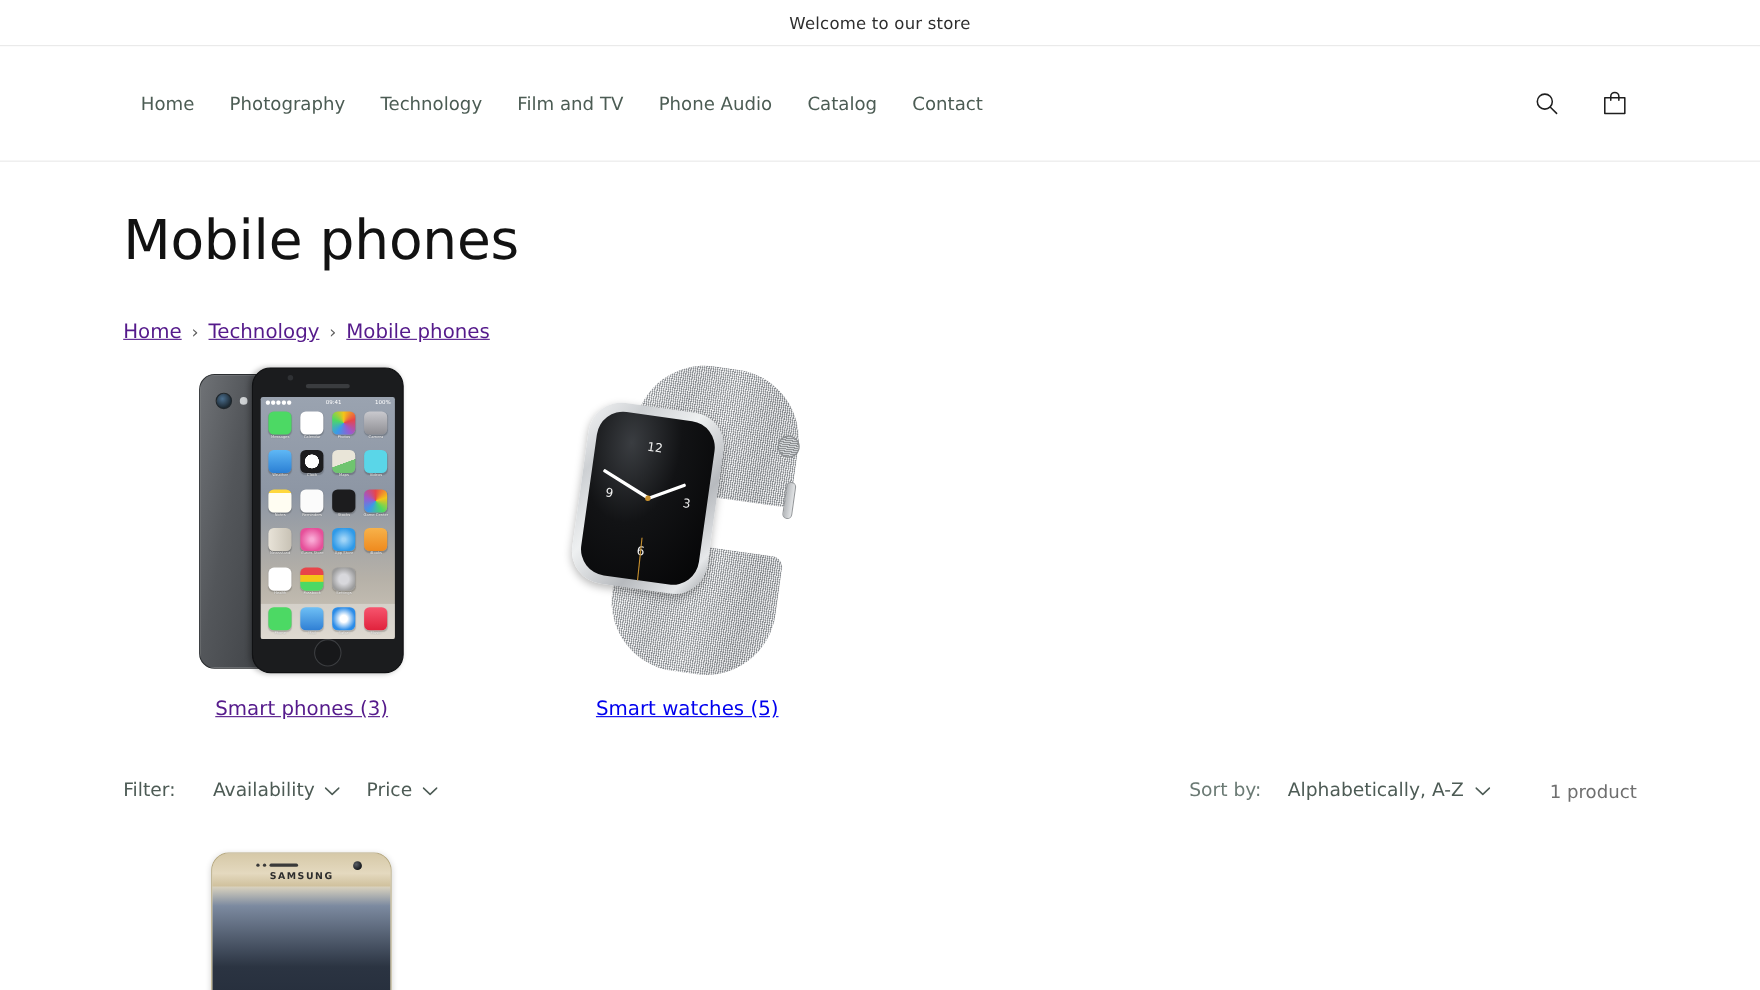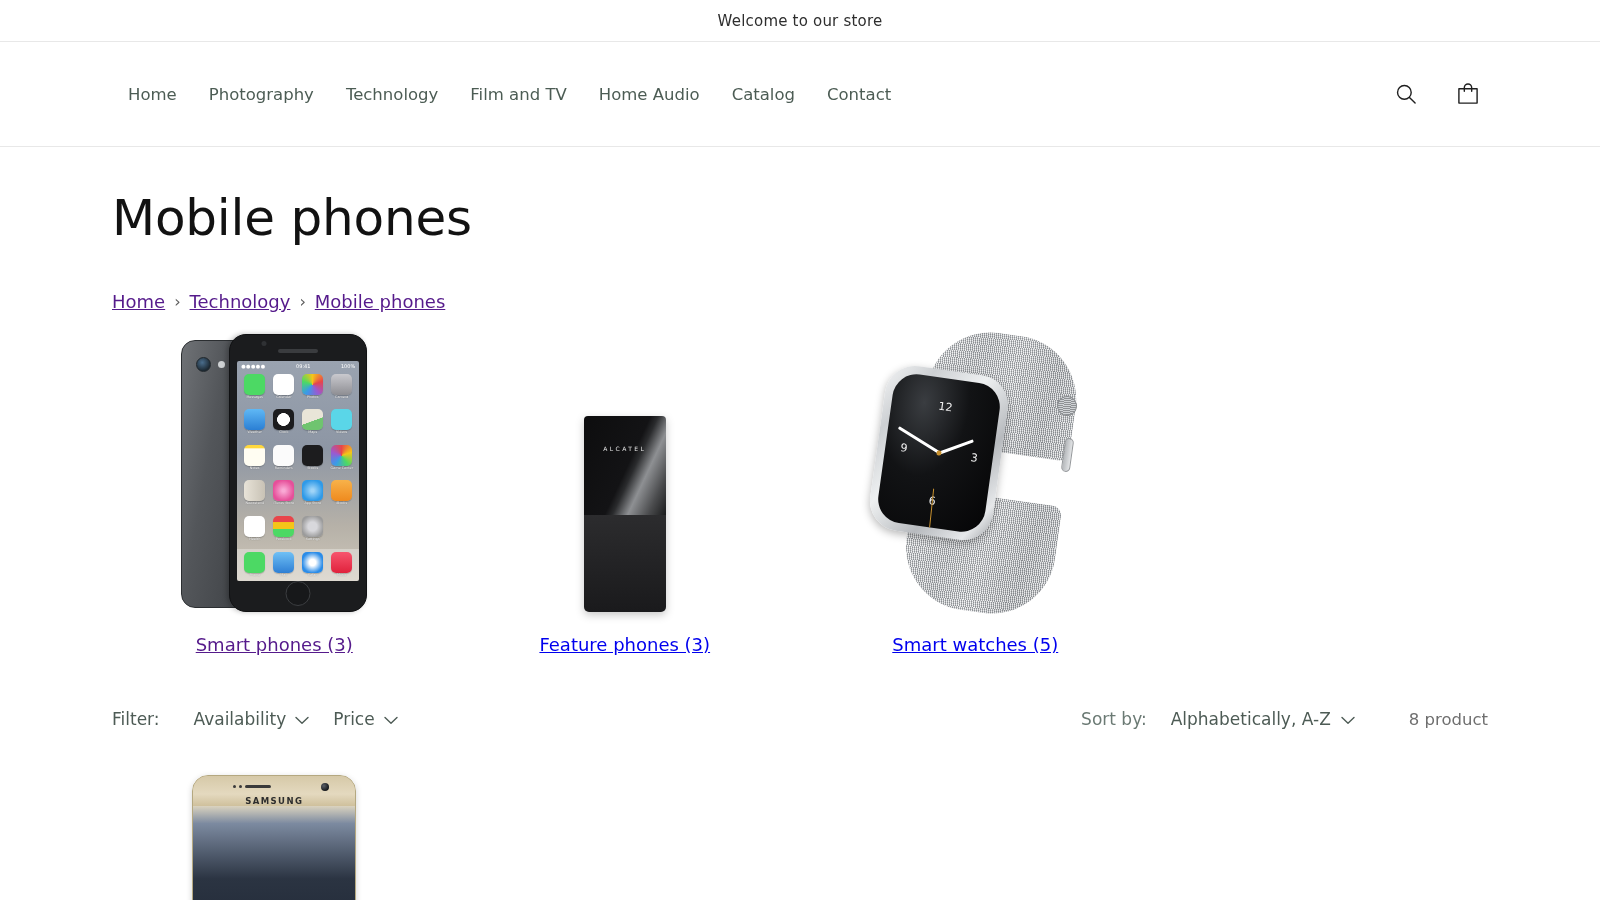--- a/index.html
+++ b/index.html
@@ -314,21 +314,21 @@
   .samsung {
     width: 164px; height: 200px;
     background: linear-gradient(180deg,#cdbf9d 0%,#d9cdaf 8%,#e6dcc3 14%,#7c8aa0 24%,#2b3442 52%,#1b2230 100%);
     border-radius: 16px 16px 4px 4px;
     border: 1px solid #b5a880;
     position: relative;
     box-shadow: 0 2px 6px rgba(0,0,0,.18);
   }
   .samsung-top {
     position: absolute; left: 0; right: 0; top: 0; height: 30px;
-    display: flex; align-items: flex-end; justify-content: center;
+    display: flex; align-items: center; justify-content: center;
     background: linear-gradient(180deg,#d6c9a8 0%,#e4d9bf 60%,#cfc09c 100%);
     border-radius: 15px 15px 0 0;
   }
   .samsung-brand {
     font-size: 8.5px; font-weight: bold; color: #2d2d2d;
     letter-spacing: 1.4px; margin-top: 11px;
   }
   .samsung-sensors {
     position: absolute; top: 9px; left: 50%; transform: translateX(-50%) translateX(-22px);
     display: flex; align-items: center; gap: 3px;
@@ -348,21 +348,21 @@
   <span class="announcement-text">Welcome to our store</span>
 </div>
 
 <header class="site-header">
 
   <nav class="main-nav">
     <div class="nav-item">Home</div>
     <div class="nav-item">Photography</div>
     <div class="nav-item">Technology</div>
     <div class="nav-item">Film and TV</div>
-    <div class="nav-item">Home Audio</div>
+    <div class="nav-item">Phone Audio</div>
     <div class="nav-item">Catalog</div>
     <div class="nav-item">Contact</div>
   </nav>
 
   <div class="header-actions">
     <div class="icon-btn">
       <svg width="26" height="26" viewBox="0 0 24 24" fill="none" stroke="currentColor" stroke-width="1.3">
         <circle cx="10.5" cy="10.5" r="6.3"></circle>
         <line x1="15.2" y1="15.2" x2="20.4" y2="20.4" stroke-linecap="round"></line>
       </svg>
@@ -507,31 +507,20 @@
                   </div>
               </div>
             </div>
             <div class="iphone-home"></div>
           </div>
         </div>
       </div>
       <div class="subcol-title link-visited">Smart phones (3)</div>
     </div>
 
-    <div class="subcol-card">
-      <div class="subcol-media">
-        <div class="alcatel">
-          <div class="alcatel-top">
-            <span class="alcatel-brand">ALCATEL</span>
-          </div>
-          <div class="alcatel-bottom"></div>
-        </div>
-      </div>
-      <div class="subcol-title link-unvisited">Feature phones (3)</div>
-    </div>
 
     <div class="subcol-card">
       <div class="subcol-media">
         <div class="watch">
           <div class="watch-band-top"></div>
           <div class="watch-band-bot"></div>
           <div class="watch-case">
             <div class="watch-screen">
               <div class="watch-dial">
                 <span class="wnum n12">12</span>
@@ -579,21 +568,21 @@
     <div class="facets-right">
       <span class="sortby-label">Sort by:</span>
       <div class="sort-select">
         <span>Alphabetically, A-Z</span>
         <span class="chev">
           <svg width="14" height="9" viewBox="0 0 14 9" fill="none" stroke="currentColor" stroke-width="1.4">
             <path d="M1 1.5 7 7.2l6-5.7" stroke-linecap="round" stroke-linejoin="round"></path>
           </svg>
         </span>
       </div>
-      <span class="product-count">8 product</span>
+      <span class="product-count">1 product</span>
     </div>
   </div>
 
   <div class="product-grid">
     <div class="product-card">
       <div class="samsung">
         <div class="samsung-top">
           <div class="samsung-sensors">
             <span class="ss-dot"></span>
             <span class="ss-dot"></span>

